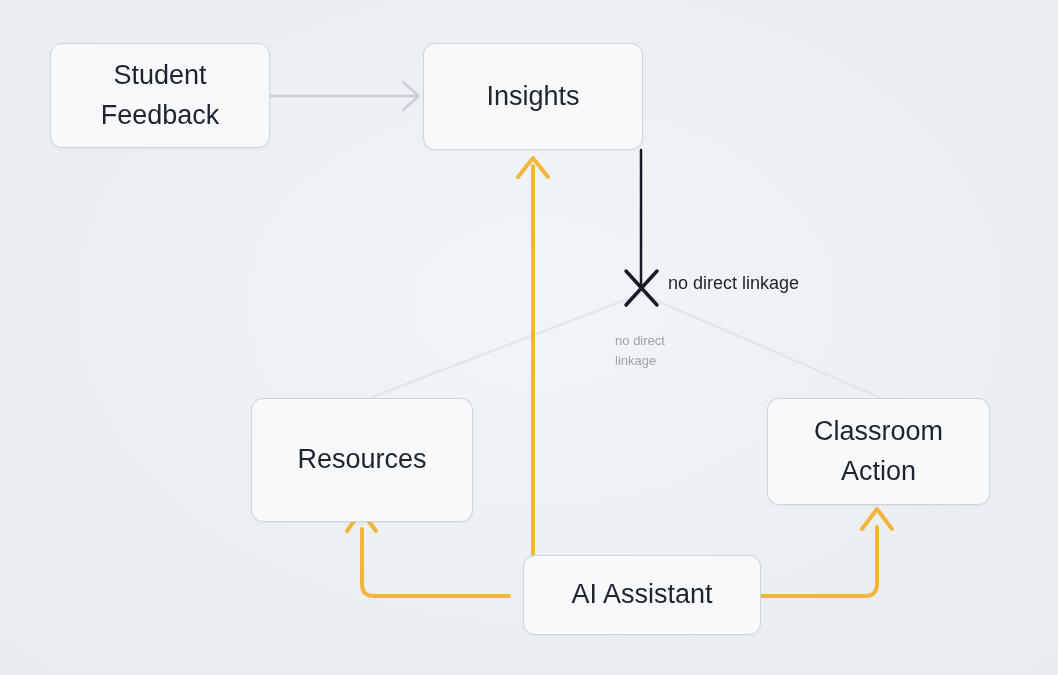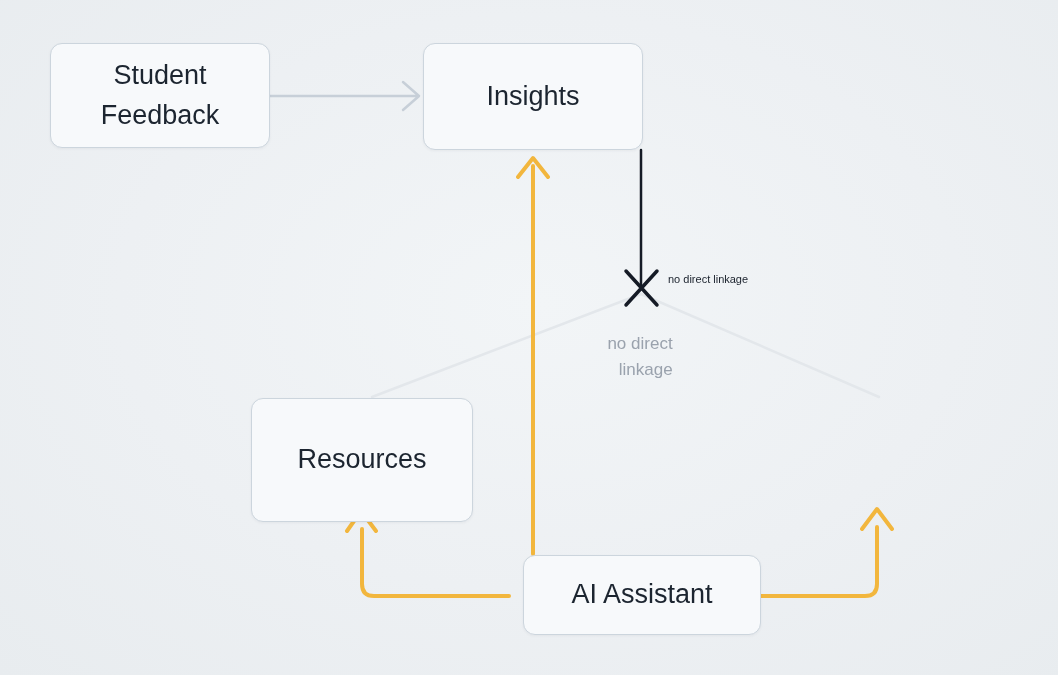--- a/index.html
+++ b/index.html
@@ -42,35 +42,35 @@
   .node-student-feedback { left: 50px;  top: 43px;  width: 220px; height: 105px; }
   .node-insights         { left: 423px; top: 43px;  width: 220px; height: 107px; }
   .node-resources        { left: 251px; top: 398px; width: 222px; height: 124px; }
   .node-classroom-action { left: 767px; top: 398px; width: 223px; height: 107px; }
   .node-ai-assistant     { left: 509px; top: 555px; width: 238px; height: 80px; margin-left: 14px; }
 
   .annotation-dark {
     position: absolute;
     left: 668px;
     top: 273px;
-    font-size: 11px;
+    font-size: 18px;
     font-weight: 400;
     color: #1a212c;
     white-space: nowrap;
   }
 
   .annotation-faint {
     position: absolute;
     left: 640px;
     top: 331px;
     transform: translateX(-50%);
-    font-size: 17px;
+    font-size: 13px;
     line-height: 1.5;
     color: #9aa2ad;
-    text-align: right;
+    text-align: left;
     white-space: nowrap;
   }
   .annotation-faint span { display: block; }
 </style>
 </head>
 <body>
 
 <div class="canvas">
 
   <svg class="edges-layer" viewBox="0 0 1058 675" fill="none" xmlns="http://www.w3.org/2000/svg">
@@ -95,20 +95,23 @@
   </div>
 
   <div class="node node-insights">
     <span>Insights</span>
   </div>
 
   <div class="node node-resources">
     <span>Resources</span>
   </div>
 
+  <div class="node node-classroom-action">
+    <span>Classroom Action</span>
+  </div>
 
   <div class="node node-ai-assistant">
     <span>AI Assistant</span>
   </div>
 
   <div class="annotation-dark">no direct linkage</div>
 
   <div class="annotation-faint">
     <span>no direct</span>
     <span>linkage</span>

